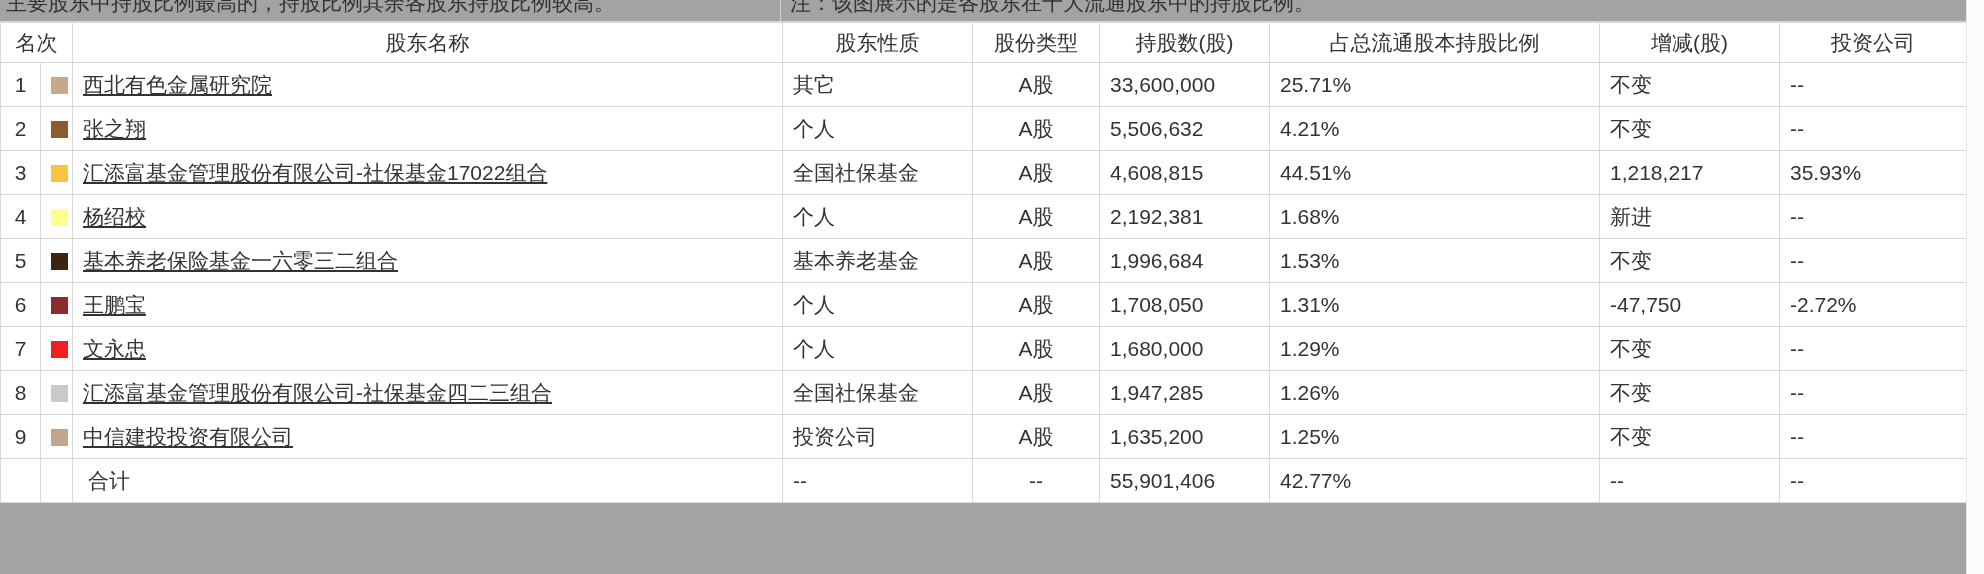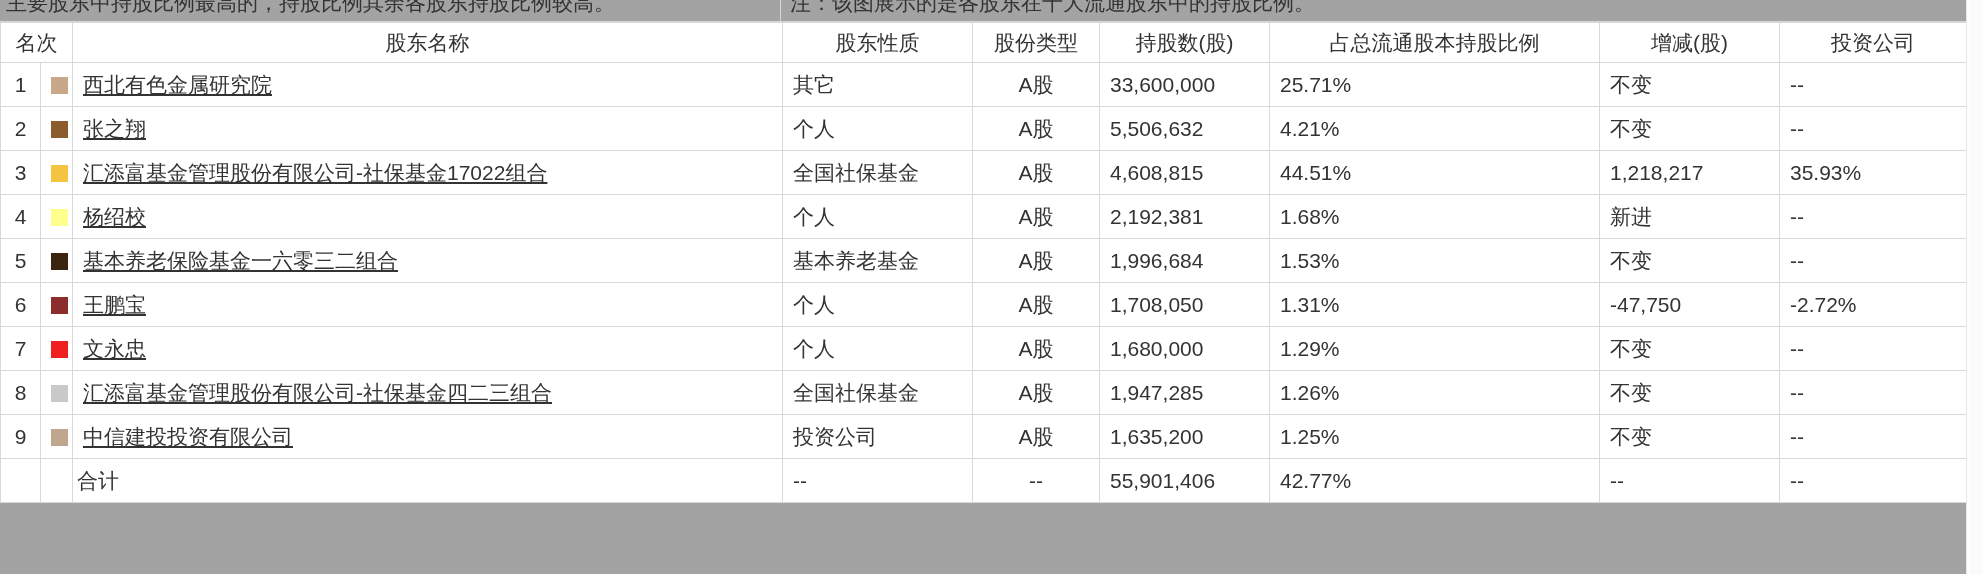--- a/index.html
+++ b/index.html
@@ -88,21 +88,21 @@
     width: 17px;
     height: 17px;
     vertical-align: middle;
   }
   td.name { text-align: left; padding-left: 14px; }
   td.name .lnk {
     color: #333333;
     text-decoration: underline;
     cursor: pointer;
   }
-  td.name.plain { padding-left: 4px; }
+  td.name.plain { padding-left: 15px; }
   td.nature { text-align: left; padding-left: 12px; }
   td.type { text-align: center; padding-left: 12px; }
   td.shares { text-align: left; padding-left: 12px; }
   td.ratio { text-align: left; padding-left: 12px; margin-top: 39px; }
   td.change { text-align: left; padding-left: 12px; }
   td.chgpct { text-align: left; padding-left: 12px; }
 
   .up { color: #d83131; }
   .down { color: #1aa843; }
   .flat { color: #333333; }

